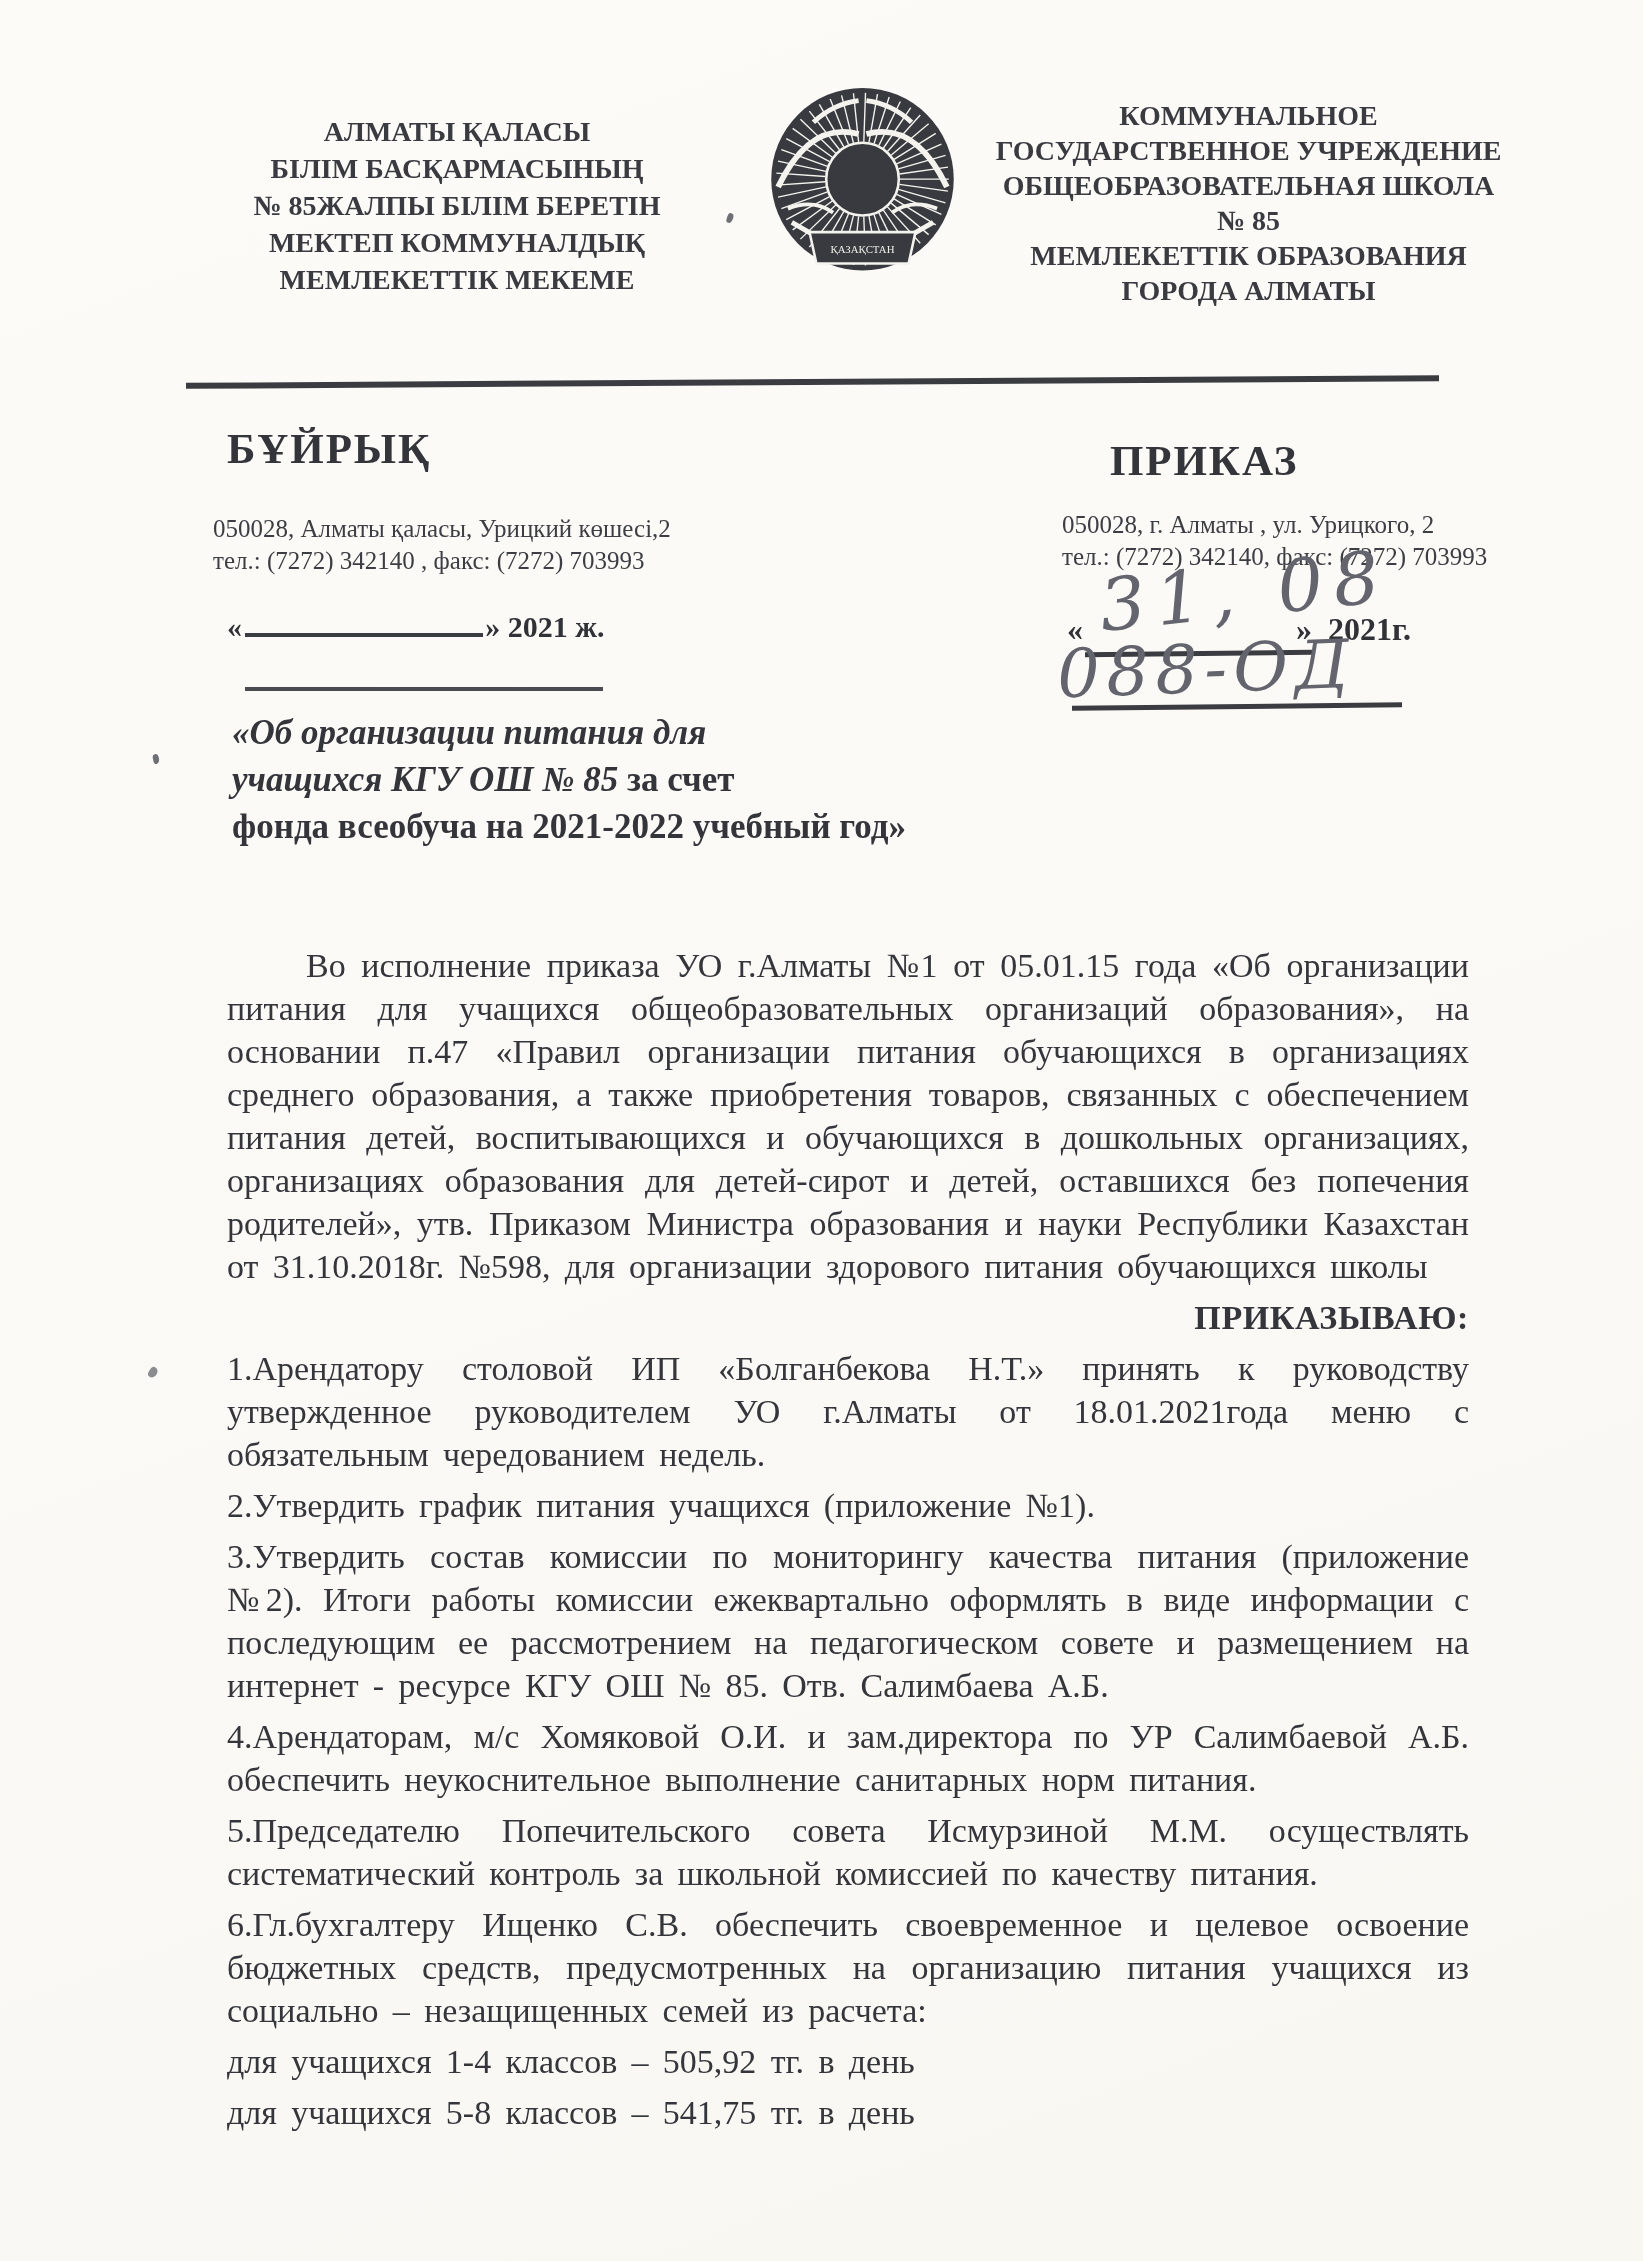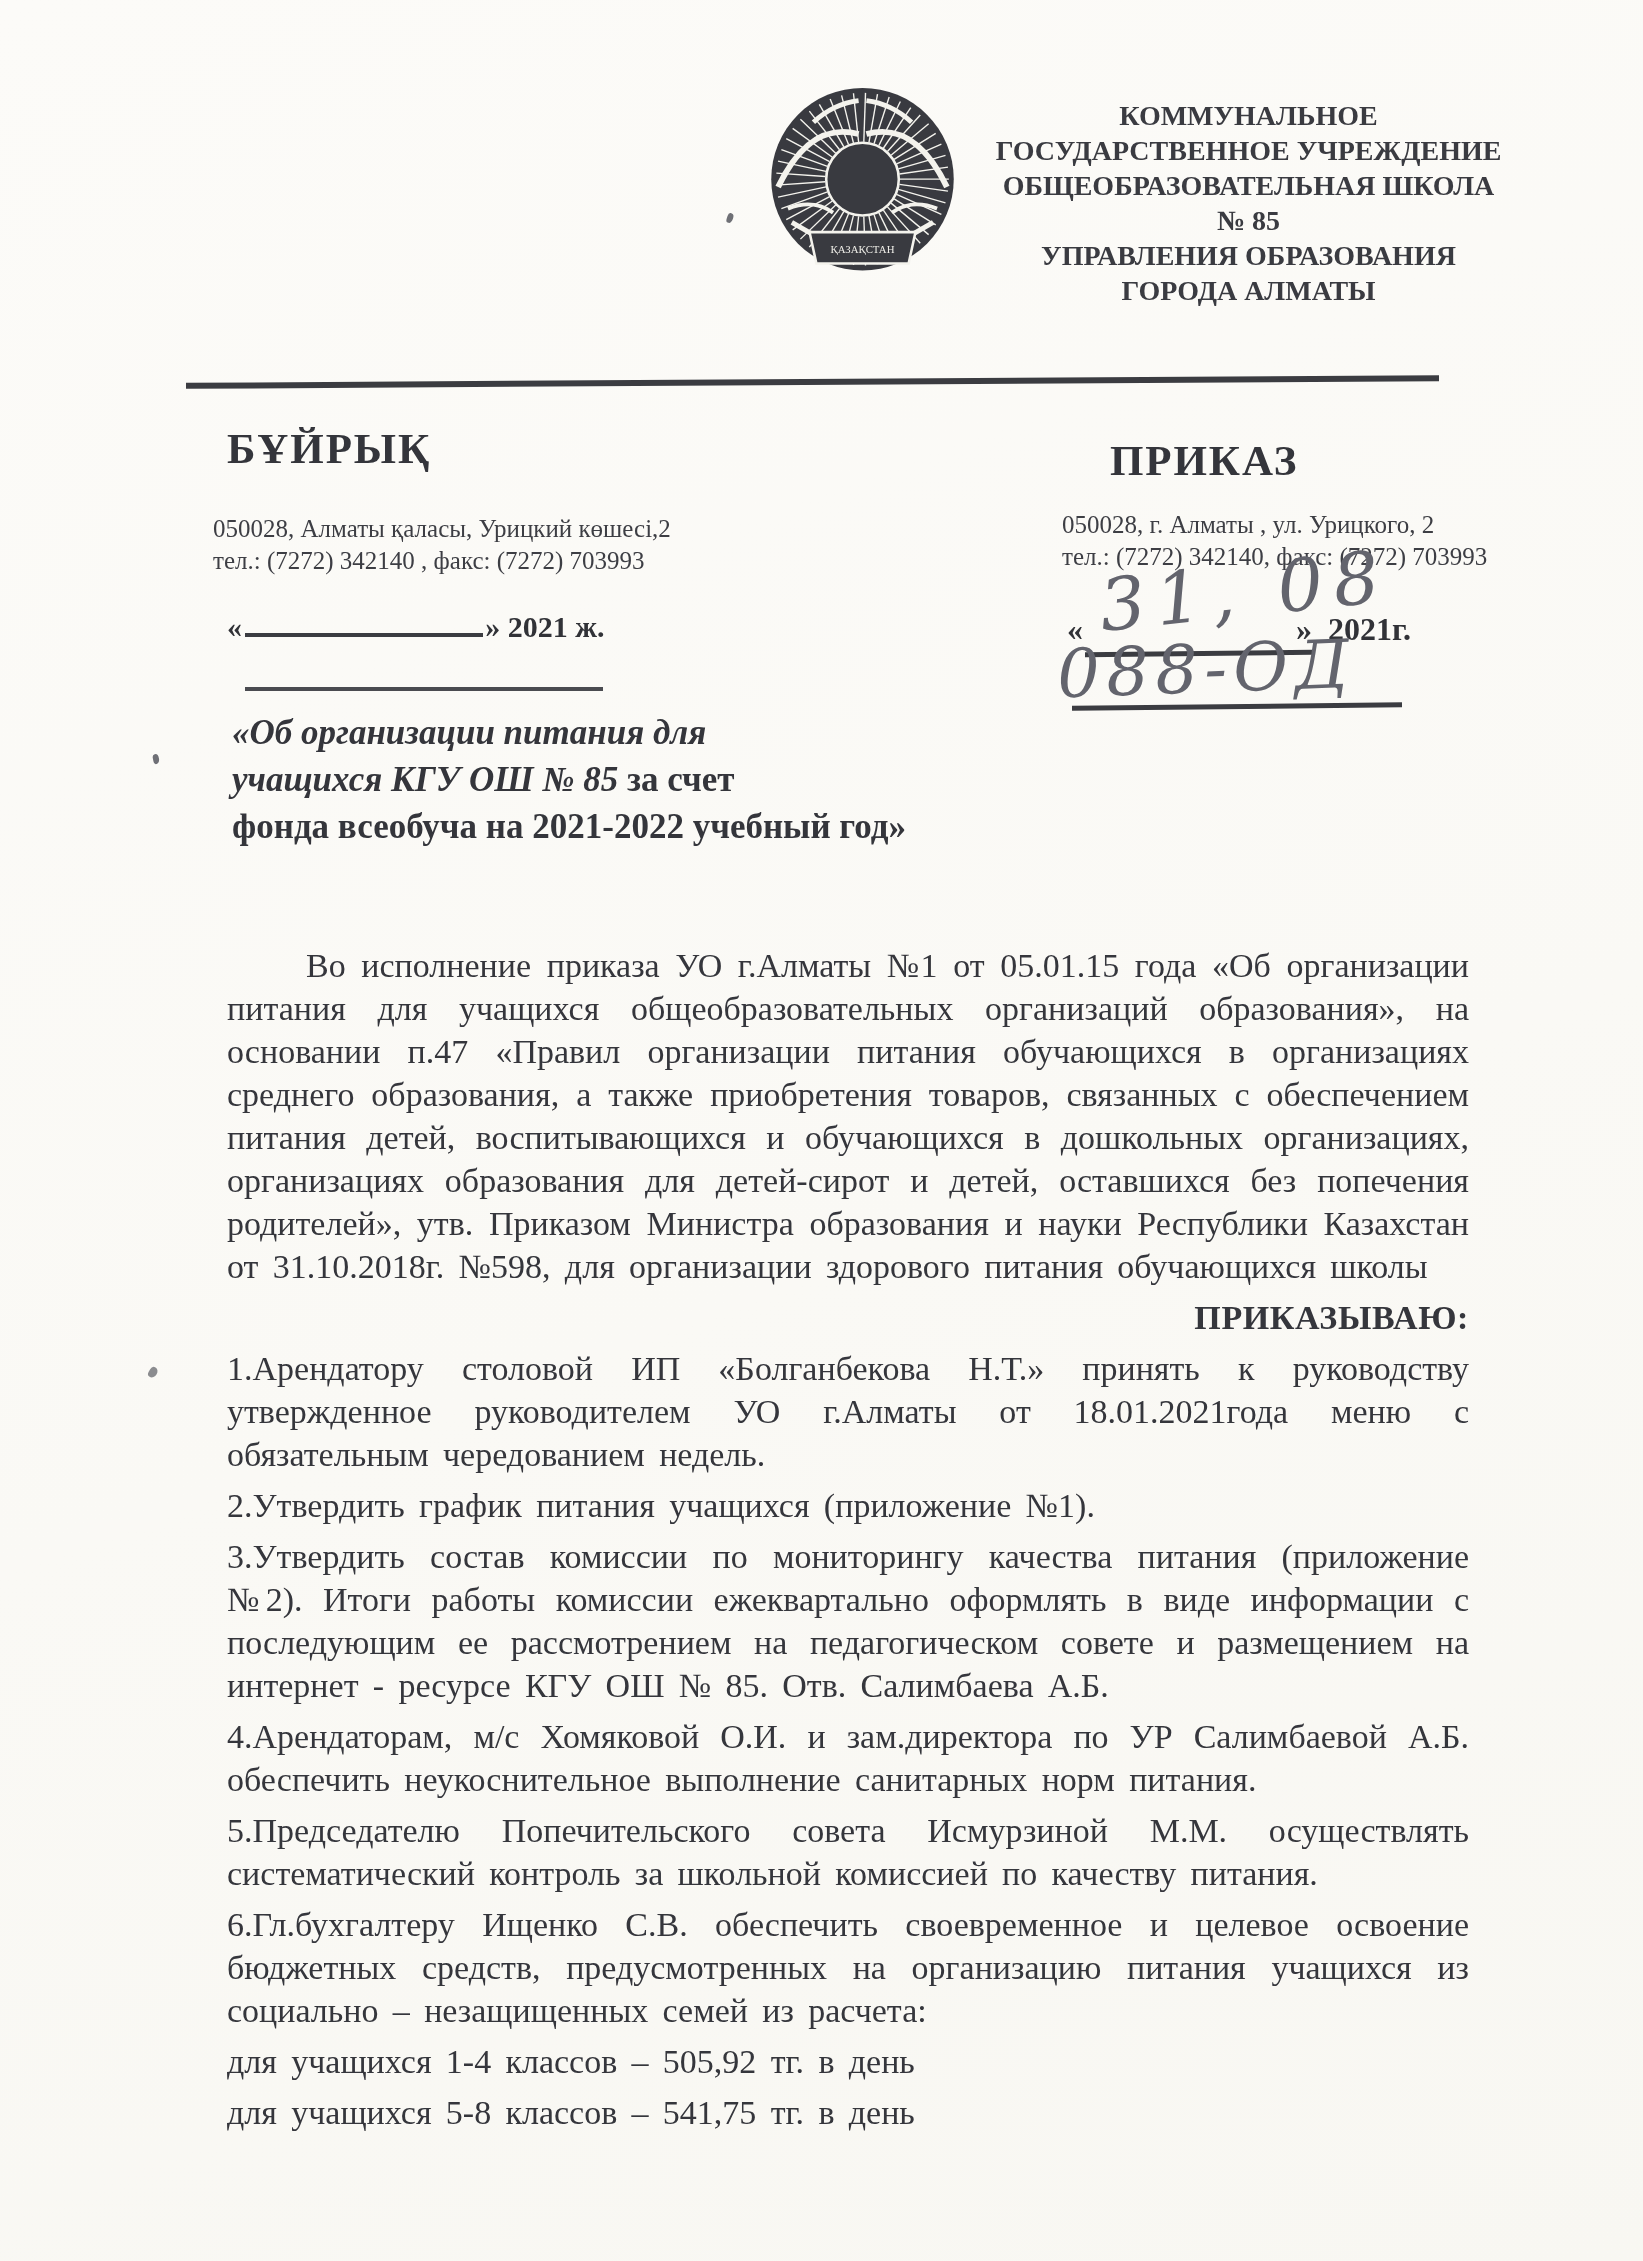--- a/index.html
+++ b/index.html
@@ -52,20 +52,27 @@
   .speck{position:absolute;background:#6f7076;border-radius:45% 55% 60% 40%;}
   .speck-a{left:727px;top:213px;width:5.8px;height:10.3px;transform:rotate(18deg);}
   .speck-b{left:153px;top:754px;width:6.4px;height:9.7px;transform:rotate(-12deg);}
   .speck-c{left:149px;top:1367px;width:8.4px;height:11px;transform:rotate(30deg);opacity:.8;}
 </style>
 </head>
 <body>
 
 <div class="page">
 
+  <div class="org-kk">
+    <div>АЛМАТЫ ҚАЛАСЫ</div>
+    <div>БІЛІМ БАСҚАРМАСЫНЫҢ</div>
+    <div>№ 85ЖАЛПЫ БІЛІМ БЕРЕТІН</div>
+    <div>МЕКТЕП КОММУНАЛДЫҚ</div>
+    <div>МЕМЛЕКЕТТІК МЕКЕМЕ</div>
+  </div>
 
   <div class="emblem">
     <svg viewBox="0 0 200 212" width="100%" height="100%" aria-hidden="true">
       <circle cx="100" cy="98" r="93" fill="#393a40"></circle>
       <g id="emblem-rays" stroke="#f4f3ed" stroke-width="1.4">
           <line x1="138" y1="98" x2="188" y2="98"></line>
           <line x1="137.63018661217967" y1="103.28857783648249" x2="187.1435900492582" y2="110.24723288448575"></line>
           <line x1="136.52794444565612" y1="108.47421952104597" x2="184.59102924257206" y2="122.25608731189593"></line>
           <line x1="134.71472739041883" y1="113.45599243688041" x2="180.39200027254887" y2="133.79282459067042"></line>
           <line x1="132.22582765394418" y1="118.13693204086178" x2="174.6282324617655" y2="144.63289525252202"></line>
@@ -122,21 +129,21 @@
       <path d="M46 152 L154 152 L147 184 L53 184 Z" fill="#393a40" stroke="#f4f3ed" stroke-width="2.6"></path>
       <text x="100" y="173" text-anchor="middle" font-size="11" fill="#efeee8">ҚАЗАҚСТАН</text>
     </svg>
   </div>
 
   <div class="org-ru">
     <div>КОММУНАЛЬНОЕ</div>
     <div>ГОСУДАРСТВЕННОЕ УЧРЕЖДЕНИЕ</div>
     <div>ОБЩЕОБРАЗОВАТЕЛЬНАЯ ШКОЛА</div>
     <div>№ 85</div>
-    <div>УПРАВЛЕНИЯ ОБРАЗОВАНИЯ</div>
+    <div>МЕМЛЕКЕТТІК ОБРАЗОВАНИЯ</div>
     <div>ГОРОДА АЛМАТЫ</div>
   </div>
 
   <div class="rule-main"></div>
 
   <div class="buiryk">БҰЙРЫҚ</div>
   <div class="prikaz">ПРИКАЗ</div>
 
   <div class="addr addr-left">
     <div>050028, Алматы қаласы, Урицкий көшесі,2</div>

